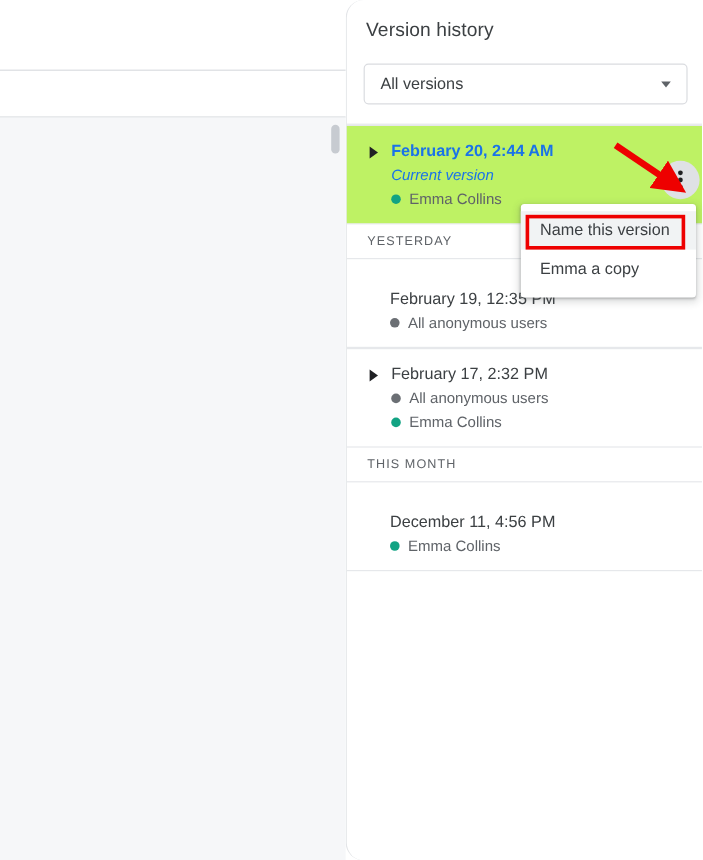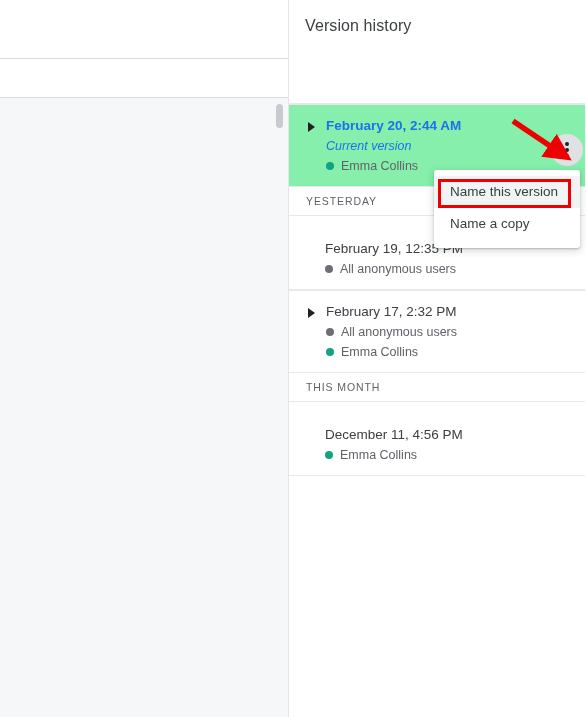--- a/index.html
+++ b/index.html
@@ -56,20 +56,21 @@
   }
 
   
   .panel {
     position: absolute;
     left: 288px; top: 0;
     width: 298px; height: 717px;
     background: #ffffff;
     border-left: 1px solid #e3e5e8;
     box-sizing: border-box;
+    border-radius: 15px;
   }
   .panel-title {
     position: absolute;
     left: 16px;
     top: 17px;
     font-size: 16px;
     color: #3c4043;
     letter-spacing: 0.1px;
   }
 
@@ -123,21 +124,21 @@
     color: #5f6368;
     font-weight: 500;
   }
   .version-row {
     position: relative;
     padding: 12px 0 11px 17px;
     box-sizing: border-box;
     cursor: pointer;
   }
   .version-row.selected {
-    background: #86efac;
+    background: #bef264;
   }
   .expander {
     position: absolute;
     left: 19px;
     top: 17px;
     width: 0; height: 0;
     border-top: 5px solid transparent;
     border-bottom: 5px solid transparent;
     border-left: 7px solid #202124;
     cursor: pointer;
@@ -260,20 +261,24 @@
     <div class="doc-rule r1"></div>
     <div class="doc-rule r2"></div>
     <div class="doc-canvas"></div>
   </div>
   <div class="doc-scrollbar"></div>
 
   <div class="panel">
 
     <div class="panel-title">Version history</div>
 
+    <div class="filter-select">
+      <span class="value">All versions</span>
+      <span class="caret"></span>
+    </div>
 
     <div class="version-list" id="version-list">
         <div class="sep"></div>
         <div class="sep"></div>
         <div class="version-row selected">
           <div class="expander"></div>
           <div class="row-body">
             <div class="version-date">February 20, 2:44 AM</div>
             <div class="current-tag">Current version</div>
             <div class="collaborator">
@@ -327,21 +332,21 @@
   </div>
 
   <div class="kebab-btn">
     <i></i>
     <i></i>
     <i></i>
   </div>
 
   <div class="context-menu" id="context-menu">
       <div class="menu-item hovered">Name this version</div>
-      <div class="menu-item">Name a copy</div>
+      <div class="menu-item">Emma a copy</div>
     </div>
 
   <div class="annot-box"></div>
   <svg class="annot-arrow" viewBox="0 0 80 56">
     <defs>
       <marker id="ah" markerWidth="5" markerHeight="5" refX="2.2" refY="2.5" orient="auto">
         <path d="M0,0 L5,2.5 L0,5 z" fill="#ee0000"></path>
       </marker>
     </defs>
     <line x1="13" y1="9" x2="59" y2="40" stroke="#ee0000" stroke-width="5.5" marker-end="url(#ah)"></line>

